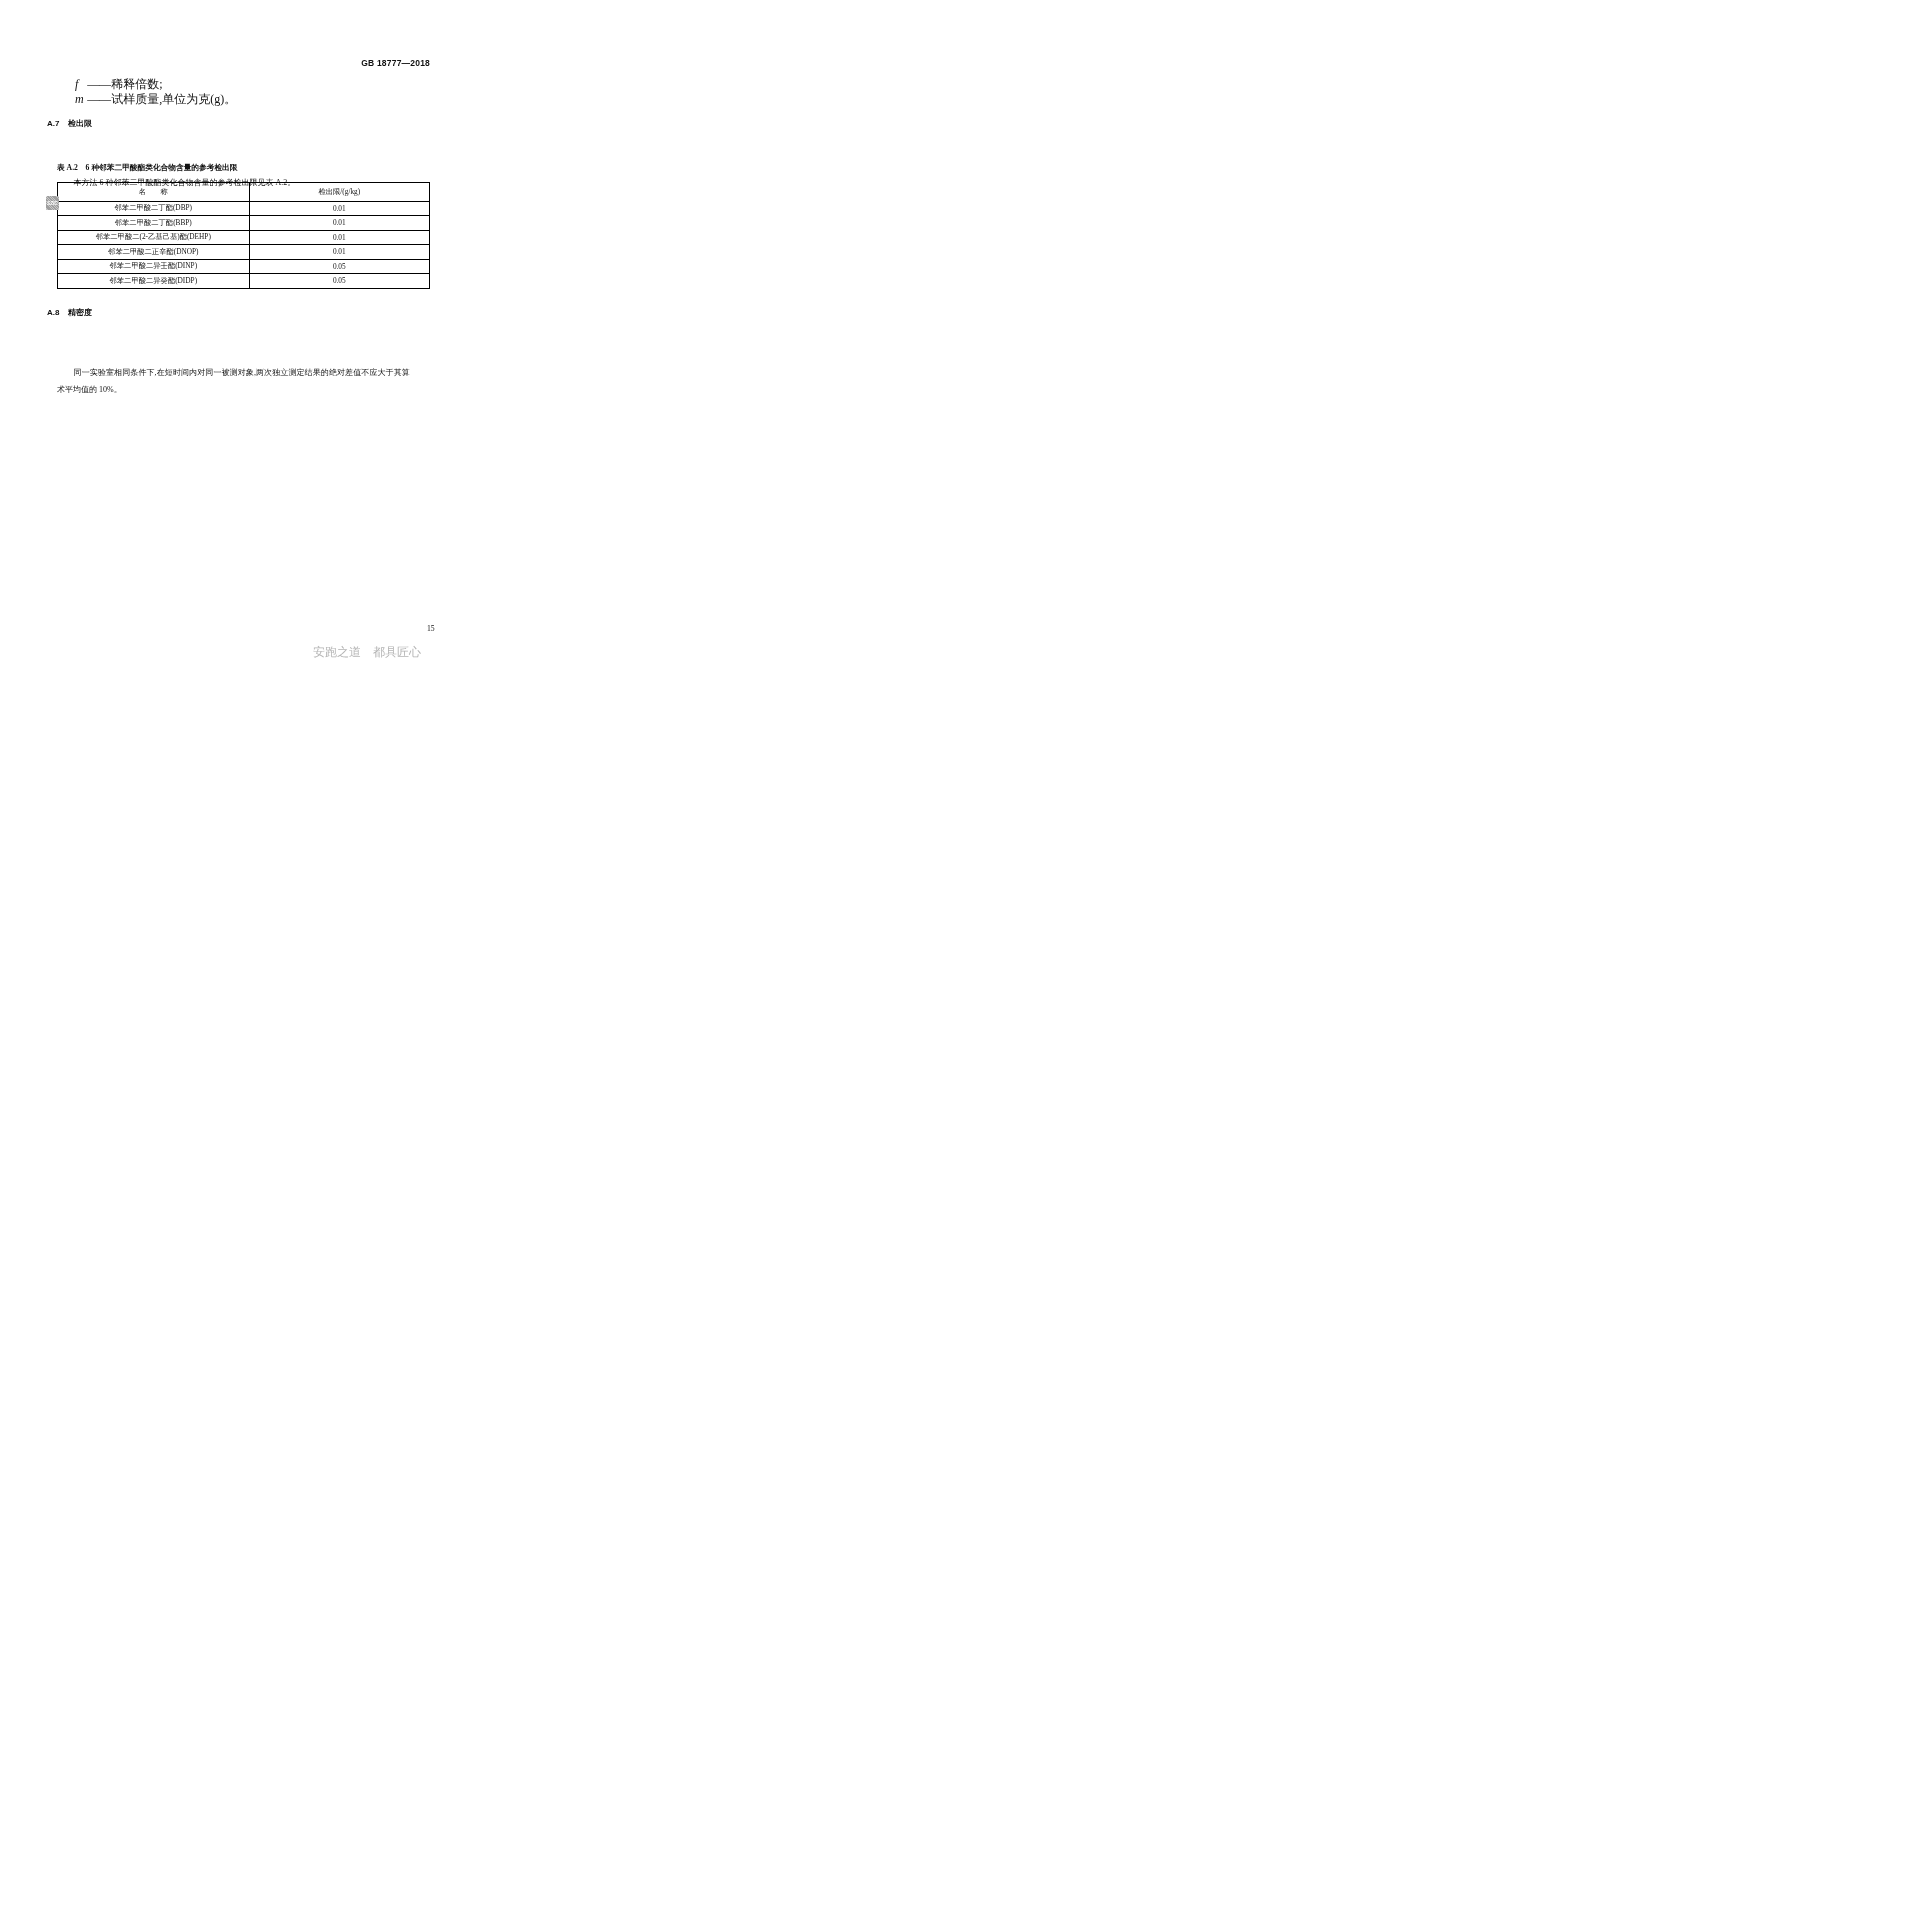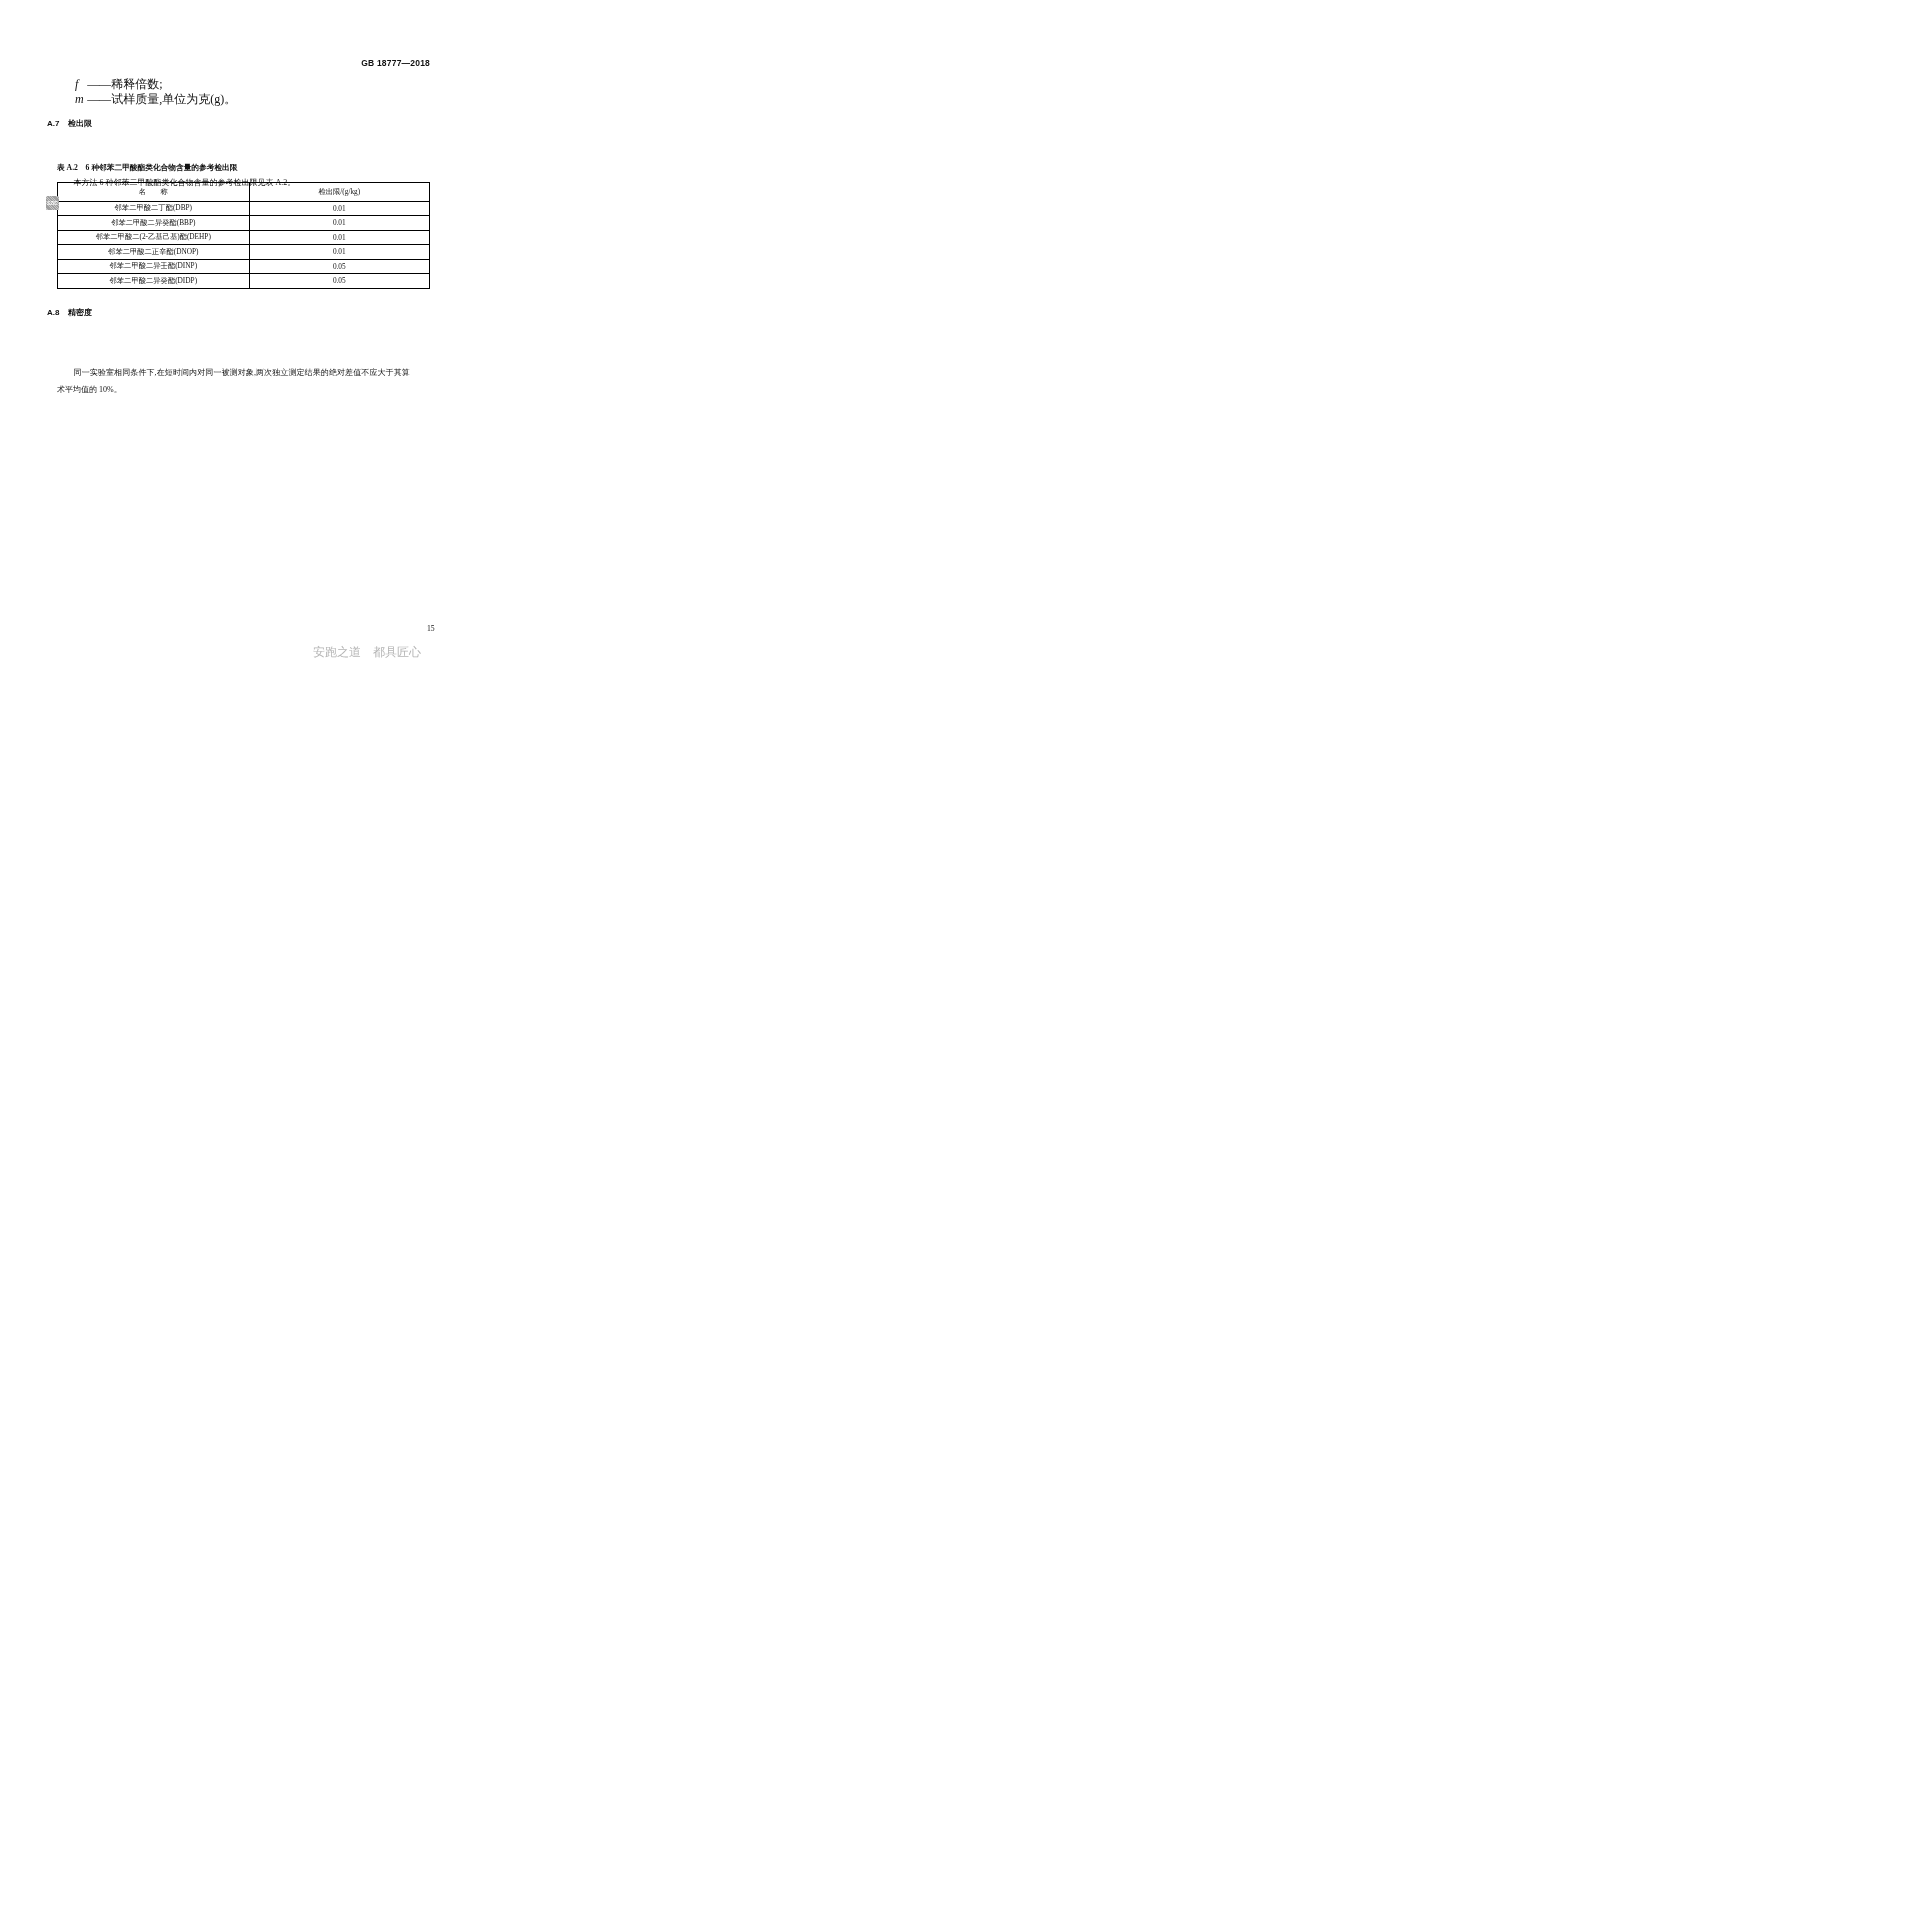--- a/index.html
+++ b/index.html
@@ -174,21 +174,21 @@
     <tbody>
       <tr>
         <th>名　　称</th>
         <th>检出限/(g/kg)</th>
       </tr>
       <tr>
         <td>邻苯二甲酸二丁酯(DBP)</td>
         <td>0.01</td>
       </tr>
       <tr>
-        <td>邻苯二甲酸二异癸酯(BBP)</td>
+        <td>邻苯二甲酸二丁酯(BBP)</td>
         <td>0.01</td>
       </tr>
       <tr>
         <td>邻苯二甲酸二(2-乙基己基)酯(DEHP)</td>
         <td>0.01</td>
       </tr>
       <tr>
         <td>邻苯二甲酸二正辛酯(DNOP)</td>
         <td>0.01</td>
       </tr>

